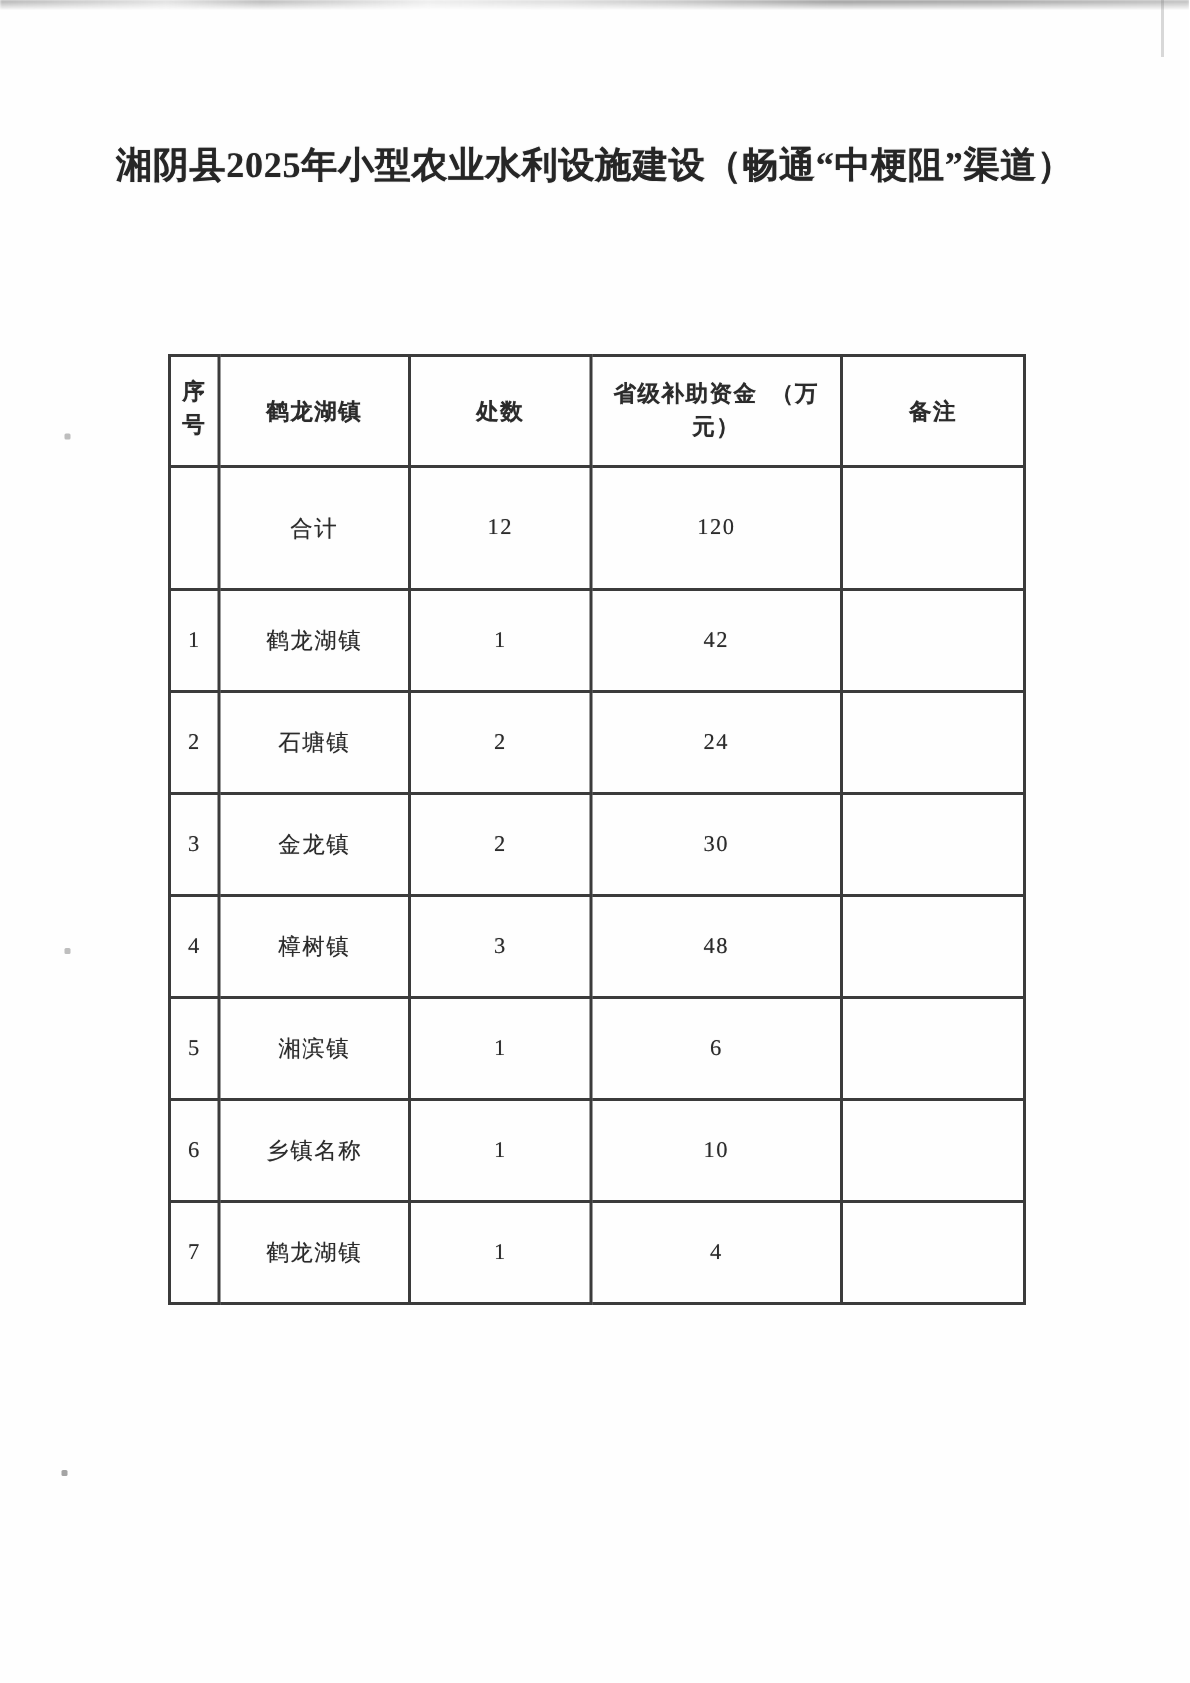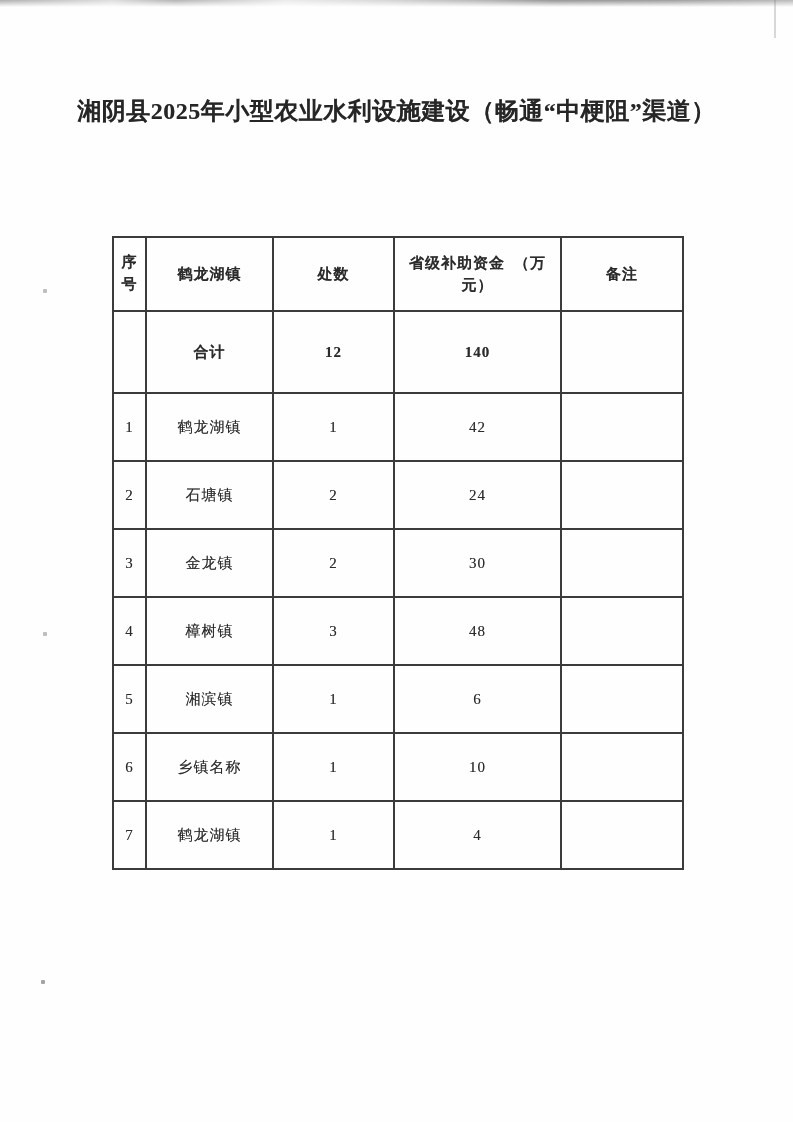--- a/index.html
+++ b/index.html
@@ -79,21 +79,21 @@
     font-size: 15px;
     letter-spacing: 1px;
     color: #2b2b2b;
     padding: 2px;
     overflow: hidden;
   }
   tr.header-row  { height: 74px; }
   tr.total-row   { height: 82px; }
   tr.data-row, tbody.rows tr { height: 68px; }
   table.alloc th { font-weight: bold; }
-  tr.total-row td { font-weight: bold; }
+  tr.total-row td { font-weight: normal; }
   .seq-head-inner {
     width: 1.1em;
     margin: 0 auto;
     word-break: break-all;
     line-height: 1.45;
   }
   .amount-head-line1 {
     display: flex;
     justify-content: space-between;
     padding: 0 12px;
@@ -143,21 +143,21 @@
           <div class="amount-head-line2">元）</div>
         </th>
         <th>备注</th>
       </tr>
     </thead>
     <tbody>
       <tr class="total-row">
         <td></td>
         <td>合计</td>
         <td>12</td>
-        <td>140</td>
+        <td>120</td>
         <td></td>
       </tr>
     </tbody>
     <tbody class="rows">
 
         <tr class="data-row">
           <td>1</td>
           <td>鹤龙湖镇</td>
           <td>1</td>
           <td>42</td>

